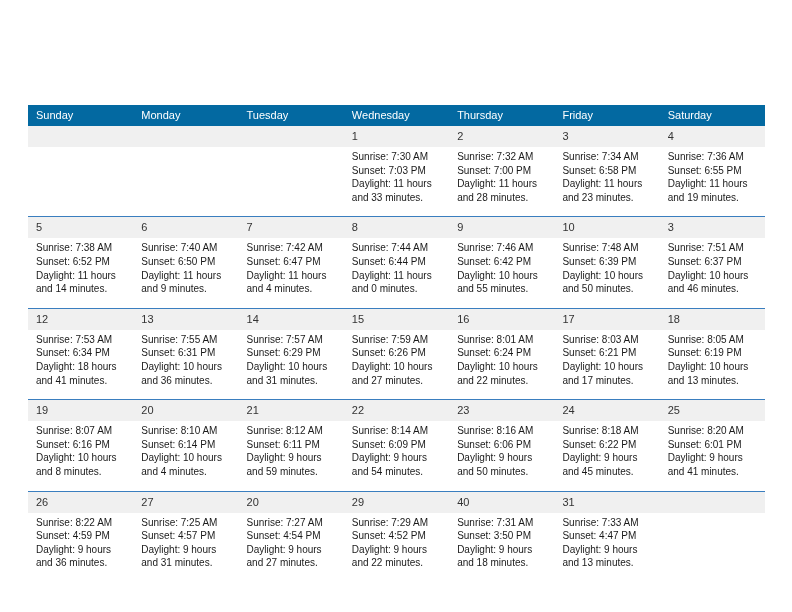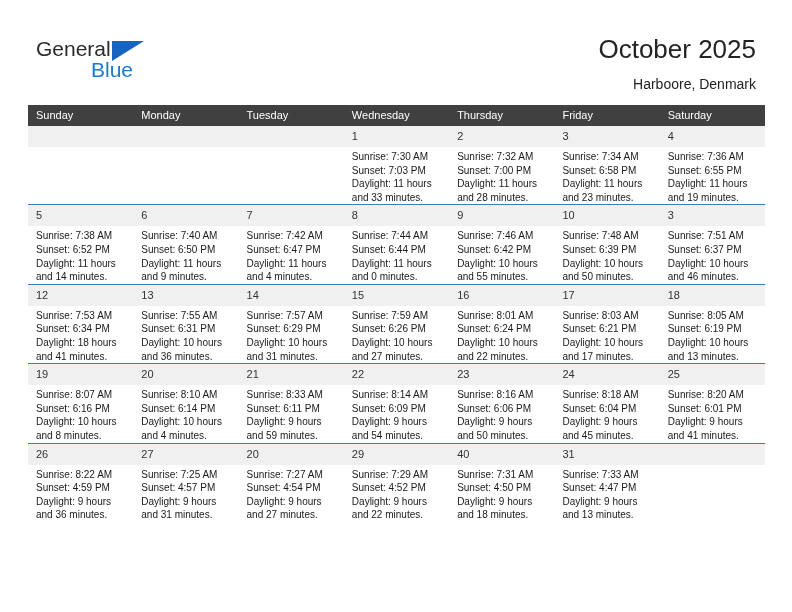--- a/index.html
+++ b/index.html
@@ -91,21 +91,21 @@
     left: 28px;
     top: 105px;
     width: 737px;
   }
   table.cal {
     width: 737px;
     border-collapse: collapse;
     table-layout: fixed;
   }
   table.cal th {
-    background: #404040;
+    background: #0369a1;
     color: #ffffff;
     font-size: 11px;
     font-weight: normal;
     text-align: left;
     padding: 4px 0 5px 8px;
     height: 12px;
     border: none;
   }
   table.cal td {
     vertical-align: top;
@@ -122,48 +122,37 @@
     font-size: 11px;
     color: #333333;
     padding: 4px 0 4px 8px;
     height: 13px;
     line-height: 13px;
   }
   .daynum.blank {
     color: transparent;
   }
   .info {
-    padding: 3px 6px 0 8px;
+    padding: 3px 6px 12px 8px;
     font-size: 10px;
     line-height: 13.6px;
     color: #1a1a1a;
   }
   .info div {
     white-space: nowrap;
   }
   .info .daylight {
     white-space: normal;
   }
 </style>
 </head>
 <body>
 
 <div class="page">
 
-  <div class="header">
-
-    <div class="logo">
-      <span class="logo-general">General</span>
-      <span class="logo-triangle"></span>
-      <span class="logo-blue">Blue</span>
-    </div>
-
-    <div class="title">October 2025</div>
-    <div class="subtitle">Harboore, Denmark</div>
-  </div>
 
   <div class="calendar">
     <table class="cal">
       <thead>
         <tr id="weekday-row">
             <th>Sunday</th>
             <th>Monday</th>
             <th>Tuesday</th>
             <th>Wednesday</th>
             <th>Thursday</th>
@@ -344,21 +333,21 @@
               <div class="daynum">20</div>
               <div class="info">
                 <div>Sunrise: 8:10 AM</div>
                 <div>Sunset: 6:14 PM</div>
                 <div class="daylight">Daylight: 10 hours and 4 minutes.</div>
               </div>
             </td>
             <td class="day-cell">
               <div class="daynum">21</div>
               <div class="info">
-                <div>Sunrise: 8:33 AM</div>
+                <div>Sunrise: 8:12 AM</div>
                 <div>Sunset: 6:11 PM</div>
                 <div class="daylight">Daylight: 9 hours and 59 minutes.</div>
               </div>
             </td>
             <td class="day-cell">
               <div class="daynum">22</div>
               <div class="info">
                 <div>Sunrise: 8:14 AM</div>
                 <div>Sunset: 6:09 PM</div>
                 <div class="daylight">Daylight: 9 hours and 54 minutes.</div>
@@ -369,21 +358,21 @@
               <div class="info">
                 <div>Sunrise: 8:16 AM</div>
                 <div>Sunset: 6:06 PM</div>
                 <div class="daylight">Daylight: 9 hours and 50 minutes.</div>
               </div>
             </td>
             <td class="day-cell">
               <div class="daynum">24</div>
               <div class="info">
                 <div>Sunrise: 8:18 AM</div>
-                <div>Sunset: 6:04 PM</div>
+                <div>Sunset: 6:22 PM</div>
                 <div class="daylight">Daylight: 9 hours and 45 minutes.</div>
               </div>
             </td>
             <td class="day-cell">
               <div class="daynum">25</div>
               <div class="info">
                 <div>Sunrise: 8:20 AM</div>
                 <div>Sunset: 6:01 PM</div>
                 <div class="daylight">Daylight: 9 hours and 41 minutes.</div>
               </div>
@@ -419,21 +408,21 @@
               <div class="info">
                 <div>Sunrise: 7:29 AM</div>
                 <div>Sunset: 4:52 PM</div>
                 <div class="daylight">Daylight: 9 hours and 22 minutes.</div>
               </div>
             </td>
             <td class="day-cell">
               <div class="daynum">40</div>
               <div class="info">
                 <div>Sunrise: 7:31 AM</div>
-                <div>Sunset: 4:50 PM</div>
+                <div>Sunset: 3:50 PM</div>
                 <div class="daylight">Daylight: 9 hours and 18 minutes.</div>
               </div>
             </td>
             <td class="day-cell">
               <div class="daynum">31</div>
               <div class="info">
                 <div>Sunrise: 7:33 AM</div>
                 <div>Sunset: 4:47 PM</div>
                 <div class="daylight">Daylight: 9 hours and 13 minutes.</div>
               </div>

